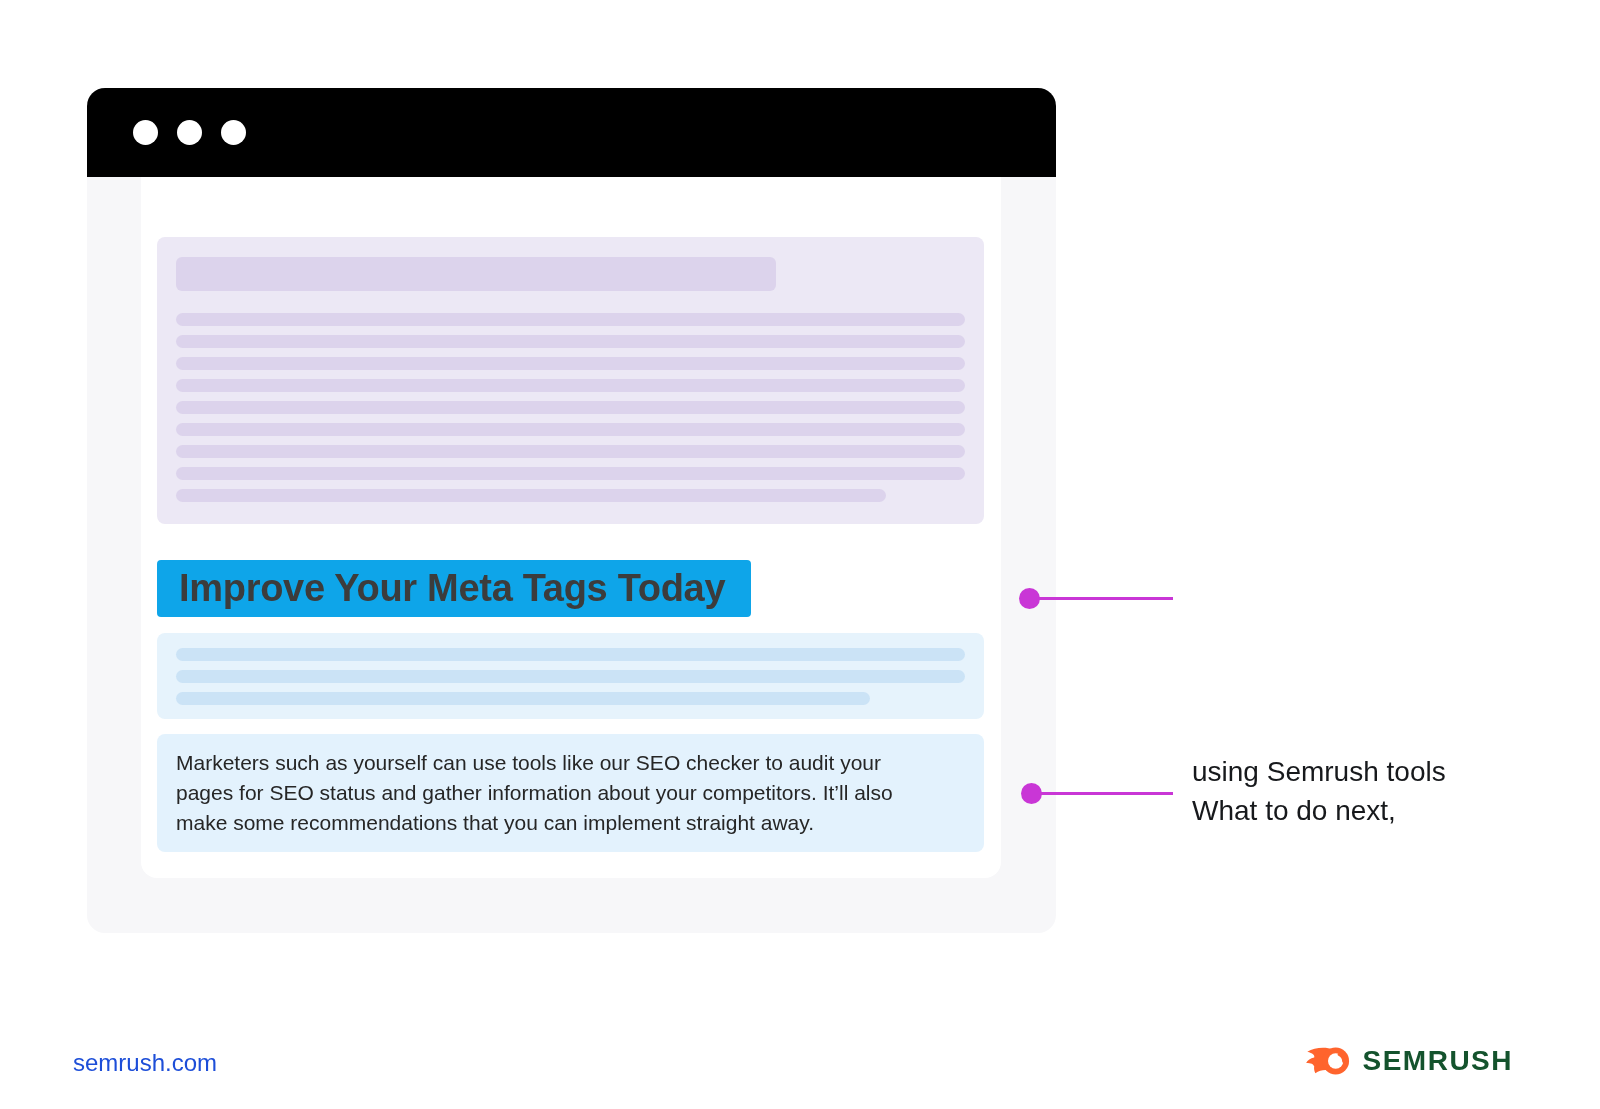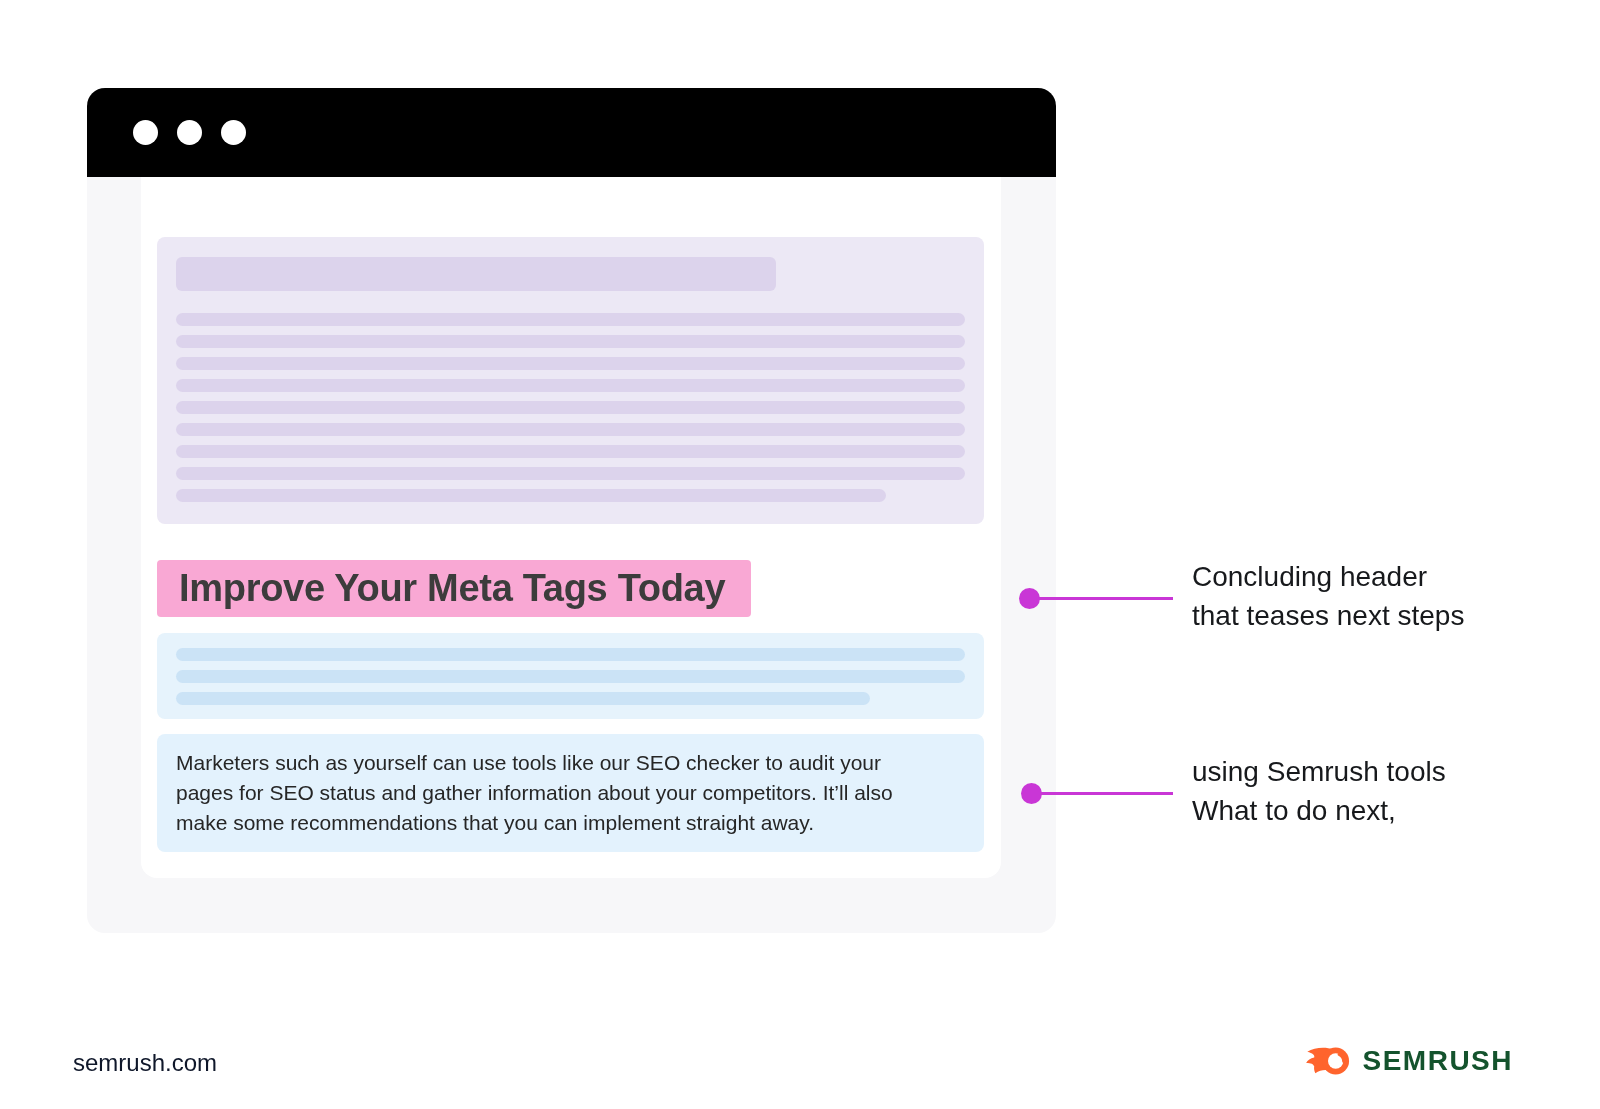--- a/index.html
+++ b/index.html
@@ -13,39 +13,39 @@
   .panel{position:absolute;left:54px;top:89px;width:860px;height:701px;background:#ffffff;border-radius:0 0 16px 16px;}
 
   
   .card{position:absolute;left:16px;width:827px;border-radius:8px;box-sizing:border-box;}
   .purple-card{top:60px;height:287px;background:#ece8f5;padding:20px 19px;}
   .skel-title{width:600px;height:34px;border-radius:6px;background:#dcd3ec;}
   .purple-lines{margin-top:22px;}
   .skel-line{height:13px;border-radius:7px;margin-top:9px;}
   .skel-line:first-child{margin-top:0;}
   .purple-lines .skel-line{background:#dcd3ec;width:100%;}
-  .heading-badge{position:absolute;left:16px;top:383px;height:57px;background:#f9a8d4;border-radius:4px;display:inline-flex;align-items:center;padding:0 26px 0 22px;font-size:38px;font-weight:bold;letter-spacing:-0.3px;color:#3c3c3c;white-space:nowrap;}
+  .heading-badge{position:absolute;left:16px;top:383px;height:57px;background:#0ea5e9;border-radius:4px;display:inline-flex;align-items:center;padding:0 26px 0 22px;font-size:38px;font-weight:bold;letter-spacing:-0.3px;color:#3c3c3c;white-space:nowrap;}
   .blue-card{top:456px;height:86px;background:#e6f3fc;padding:15px 19px;}
   .blue-card .skel-line{background:#cbe3f6;width:100%;}
   .para-card{top:557px;min-height:108px;background:#e3f2fd;padding:14px 8px 14px 19px;}
   .para-text{width:762px;font-size:21px;line-height:30px;color:#262626;}
 
   
   .ann-dot{position:absolute;width:21px;height:21px;border-radius:50%;background:#c936d6;z-index:3;}
   .ann-line{position:absolute;height:3px;background:#c936d6;z-index:2;}
   .ann-text{position:absolute;left:1192px;font-size:28px;line-height:39px;color:#17191c;}
   .dot-1{left:1019px;top:588px;}
   .line-1{left:1029px;top:597px;width:144px;}
   .text-1{top:557px;}
   .dot-2{left:1021px;top:783px;}
   .line-2{left:1031px;top:792px;width:142px;}
   .text-2{top:752px;}
 
   
-  .site-url{position:absolute;left:73px;top:1049px;font-size:24px;color:#0f172a;}
+  .site-url{position:absolute;left:73px;top:1049px;font-size:24px;color:#1d4ed8;}
   .brand{position:absolute;right:87px;top:1044px;display:flex;align-items:center;gap:11px;}
   .brand svg{width:46px;height:34px;display:block;}
   .wordmark{font-size:28px;font-weight:bold;letter-spacing:1.5px;color:#14532d;}
 </style>
 </head>
 <body>
 
 <div class="canvas">
 
   <div class="window">
@@ -86,24 +86,20 @@
 
       <div class="card para-card">
         <div class="para-text">Marketers such as yourself can use tools like our SEO checker to audit your pages for SEO status and gather information about your competitors. It’ll also make some recommendations that you can implement straight away.</div>
       </div>
 
     </div>
   </div>
 
   <div class="ann-dot dot-1"></div>
   <div class="ann-line line-1"></div>
-  <div class="ann-text text-1">
-    <div>Concluding header</div>
-    <div>that teases next steps</div>
-  </div>
 
   <div class="ann-dot dot-2"></div>
   <div class="ann-line line-2"></div>
   <div class="ann-text text-2">
     <div>using Semrush tools</div>
     <div>What to do next,</div>
   </div>
 
   <div class="site-url">semrush.com</div>
 

